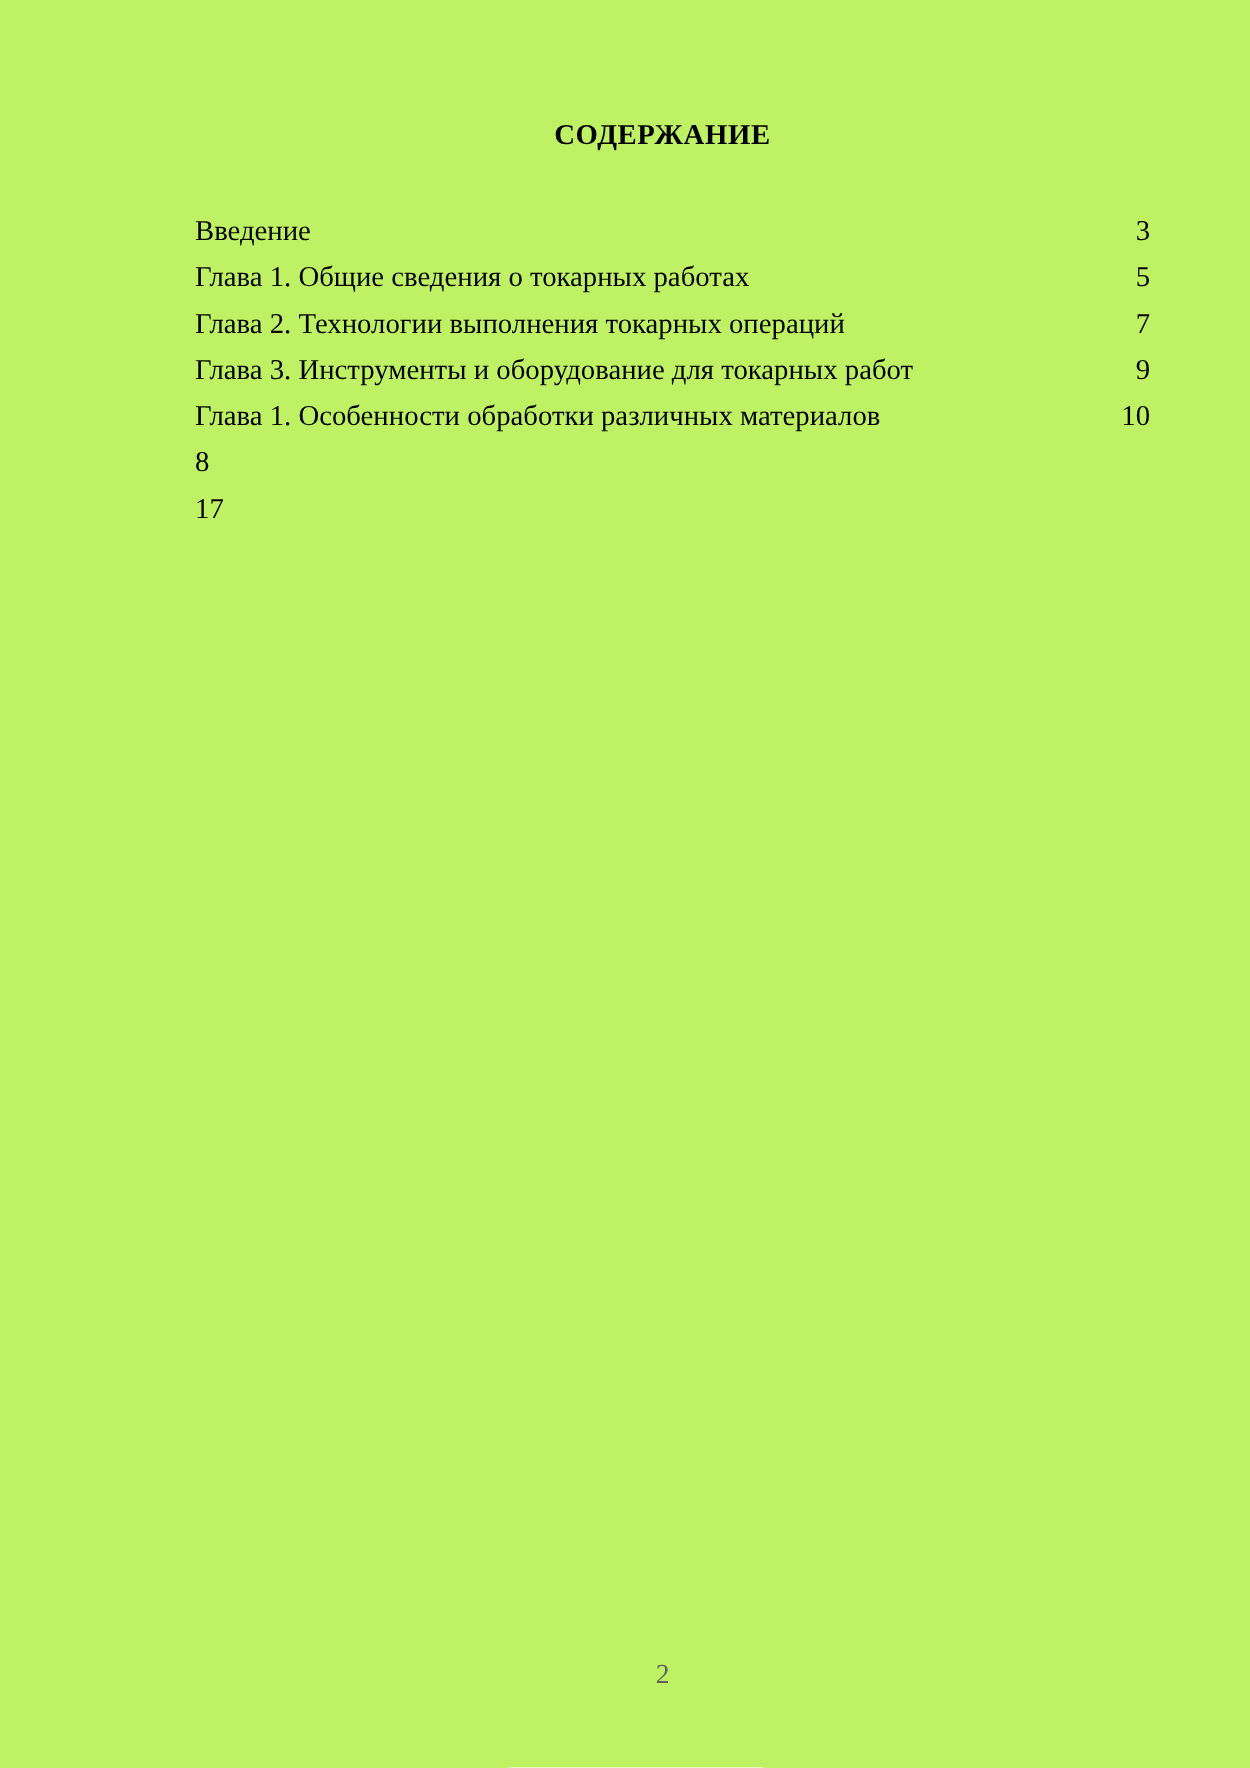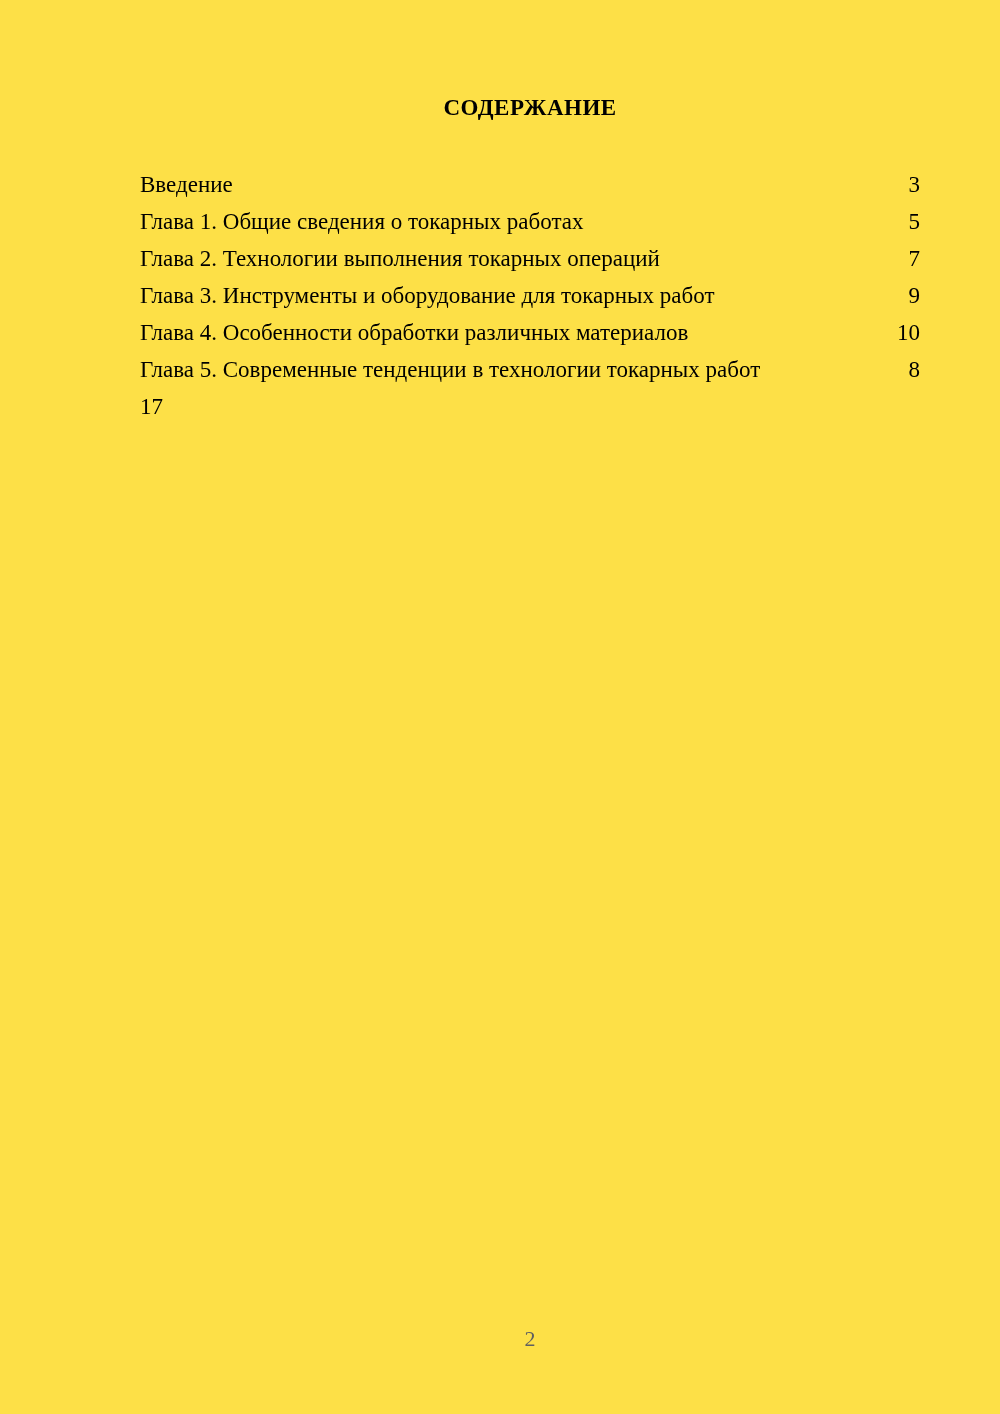--- a/index.html
+++ b/index.html
@@ -4,38 +4,39 @@
 <style>
   html, body {
     margin: 0;
     padding: 0;
     background: #ffffff;
   }
   .page {
     position: relative;
     width: 1000px;
     height: 1414px;
-    background: #fde047;
+    background: #bef264;
     font-family: "Liberation Serif", "DejaVu Serif", serif;
     color: #000000;
     overflow: hidden;
     box-sizing: border-box;
   }
   .content {
     padding: 95px 80px 0 140px; 
   }
   .doc-title {
     text-align: center;
     font-size: 23px;
     font-weight: bold;
     line-height: 26px;
     letter-spacing: 0.5px;
   }
   .toc {
     margin-top: 45px;
+    margin-left: 16px;
   }
   .toc-row {
     display: flex;
     justify-content: space-between;
     align-items: baseline;
     font-size: 23px;
     line-height: 37px;
     height: 37px;
   }
   .toc-label {
@@ -79,26 +80,25 @@
           <span class="toc-label">Глава 2. Технологии выполнения токарных операций</span>
           <span class="toc-page">7</span>
         </div>
 
         <div class="toc-row">
           <span class="toc-label">Глава 3. Инструменты и оборудование для токарных работ</span>
           <span class="toc-page">9</span>
         </div>
 
         <div class="toc-row">
-          <span class="toc-label">Глава 4. Особенности обработки различных материалов</span>
+          <span class="toc-label">Глава 1. Особенности обработки различных материалов</span>
           <span class="toc-page">10</span>
         </div>
 
         <div class="toc-row">
-          <span class="toc-label">Глава 5. Современные тенденции в технологии токарных работ</span>
           <span class="toc-page">8</span>
         </div>
 
 
         <div class="toc-row">
           <span class="toc-page">17</span>
         </div>
       </div>
 
   </div>

